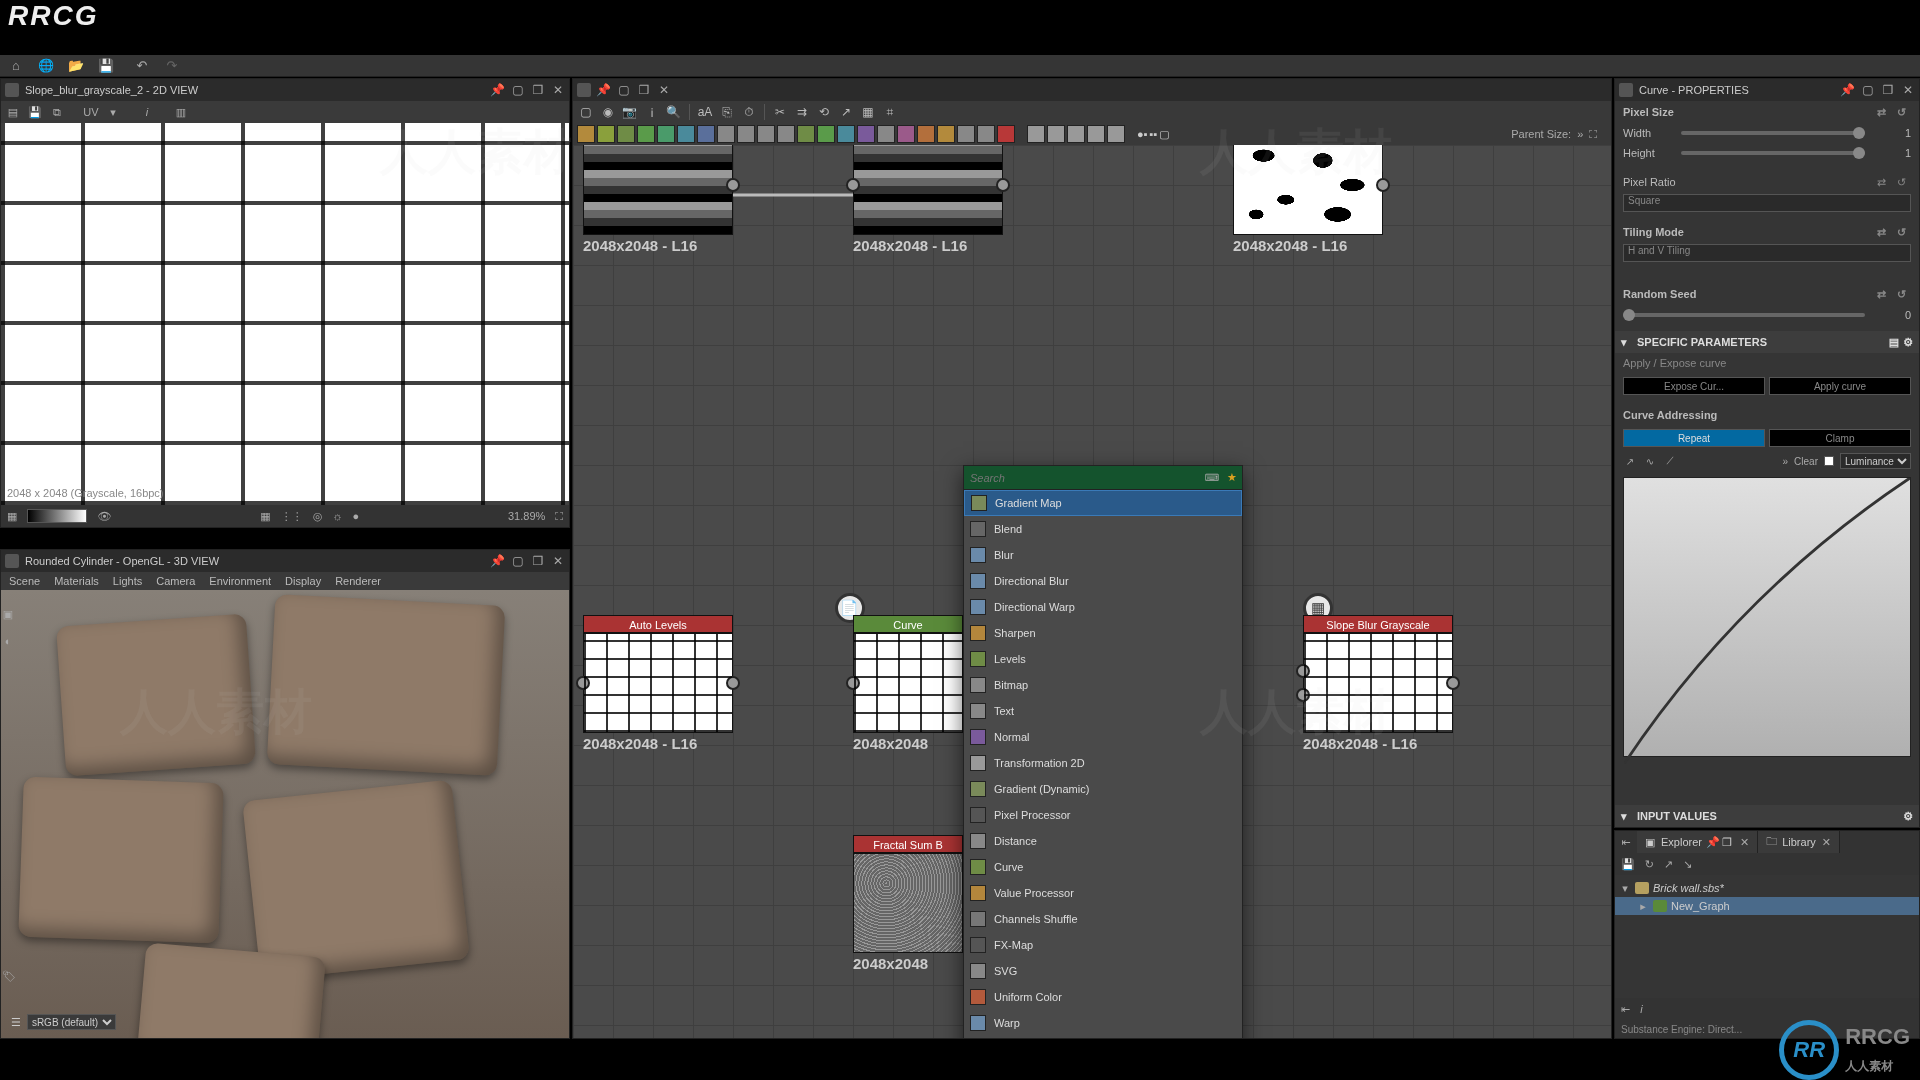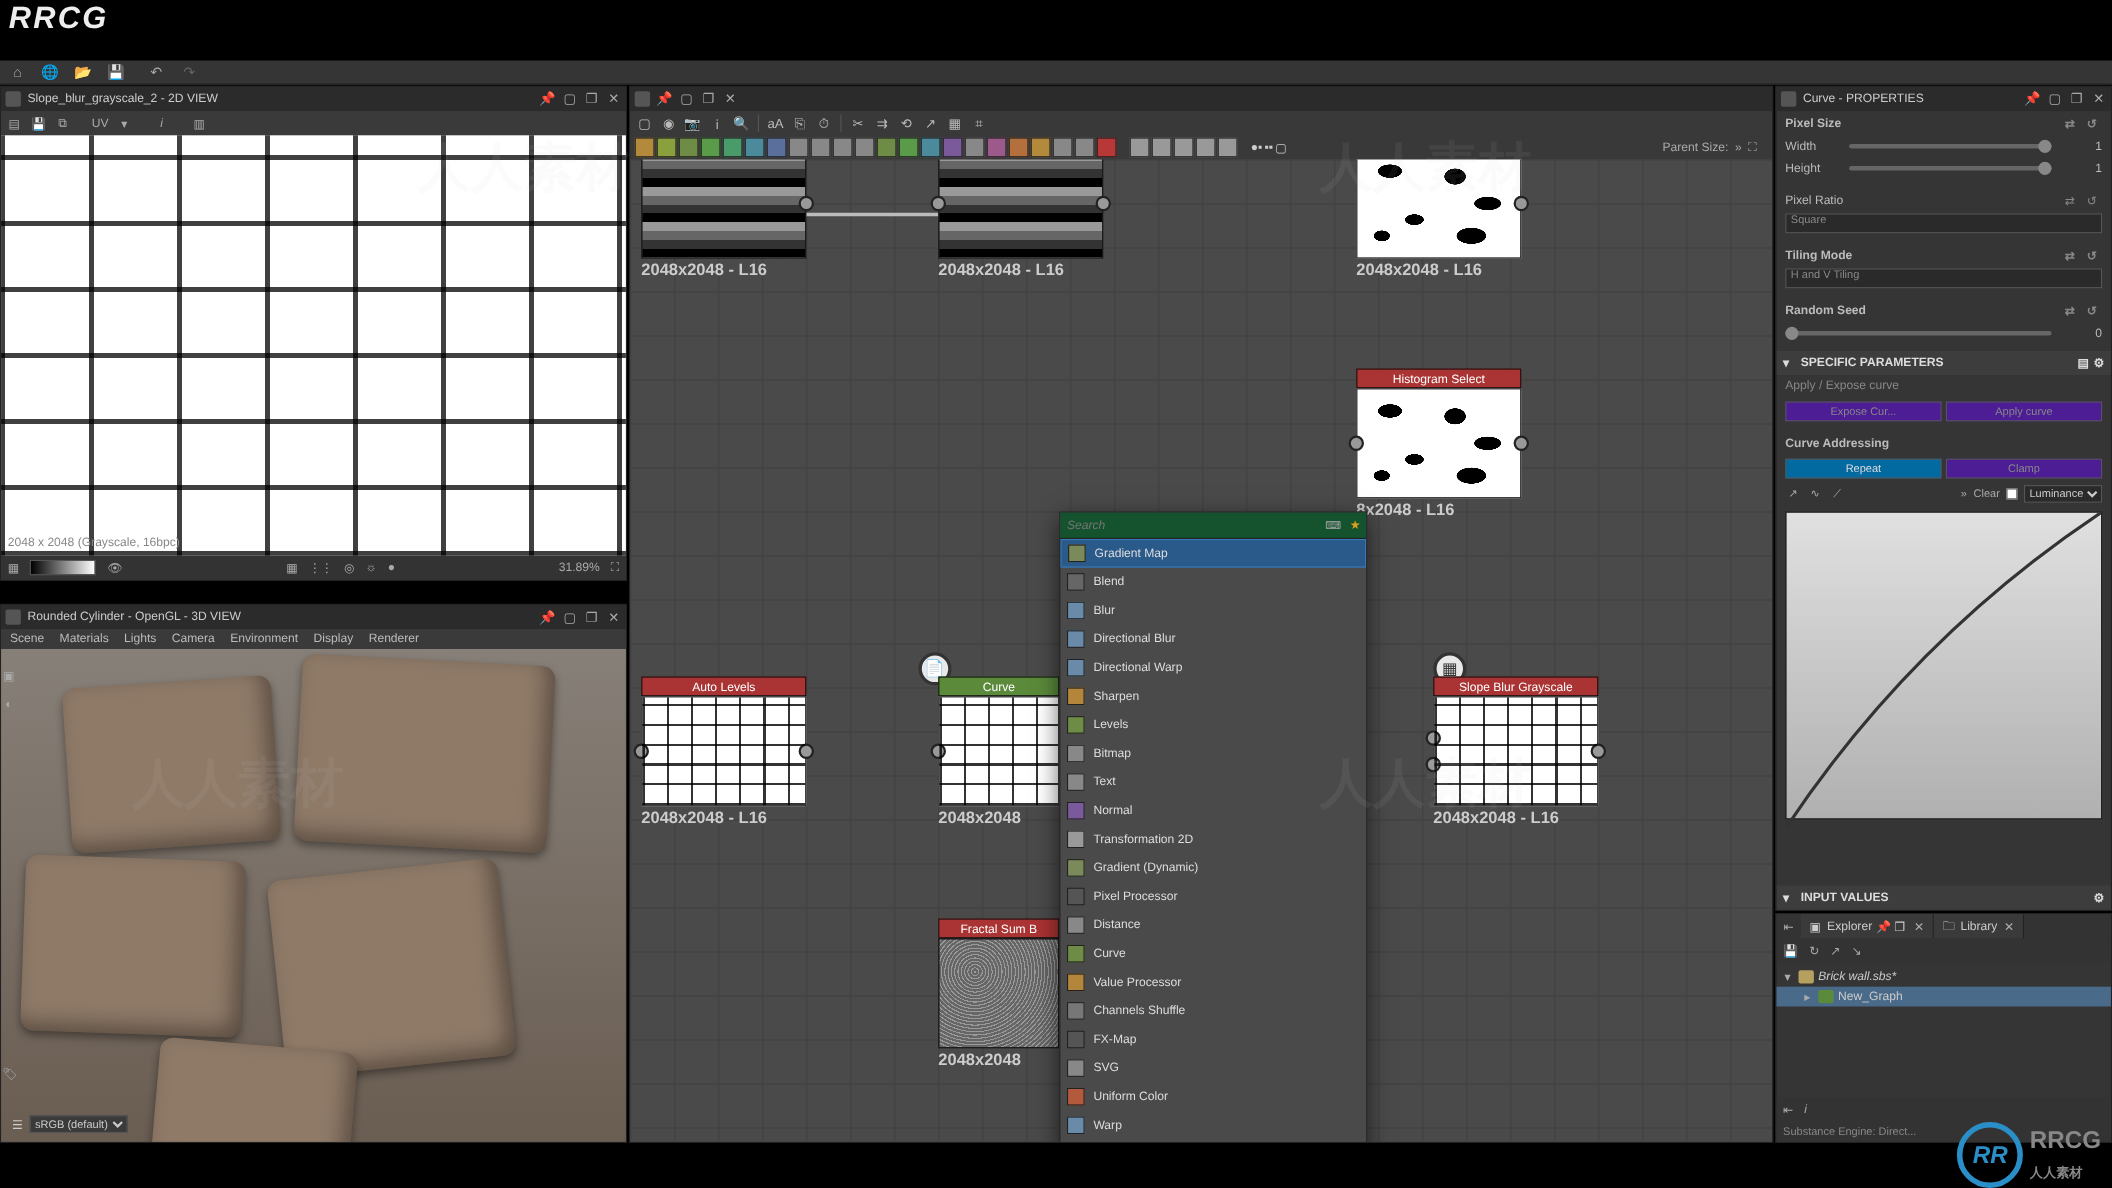--- a/index.html
+++ b/index.html
@@ -103,21 +103,21 @@
 .prop-section-header .chev{width:10px;}
 .prop-section-header .sico{margin-left:auto;display:flex;gap:4px;}
 .prop-row { display:flex; align-items:center; height:20px; padding:0 8px; gap:6px; font-size:11px; color:#bbb; }
 .prop-row .lbl { width:52px; }
 .prop-row .slider { flex:1; height:4px; background:#666; border-radius:2px; position:relative; }
 .prop-row .slider .handle { position:absolute; right:0; top:-4px; width:12px; height:12px; background:#888; border-radius:50%; }
 .prop-row .val { width:40px; text-align:right; }
 .prop-row .linkico{width:14px;color:#888;}
 .prop-select { background:#2a2a2a; color:#888; border:1px solid #555; height:18px; font-size:10px; flex:1; padding:0 4px; }
 .prop-buttons { display:flex; gap:4px; padding:4px 8px; }
-.prop-buttons .btn { flex:1; height:18px; background:#4c1d95; border:1px solid #555; color:#888; font-size:10px; display:flex; align-items:center; justify-content:center; }
+.prop-buttons .btn { flex:1; height:18px; background:#000000; border:1px solid #555; color:#888; font-size:10px; display:flex; align-items:center; justify-content:center; }
 .curve-editor { margin:6px 8px; height:280px; background:linear-gradient(180deg,#e0e0e0,#b0b0b0); border:1px solid #222; position:relative; }
 .curve-editor svg { position:absolute; inset:0; }
 .curve-toolbar { display:flex; align-items:center; gap:6px; padding:2px 8px; font-size:10px; color:#aaa; }
 .curve-toolbar .ctico{width:14px;display:inline-block;text-align:center;}
 .curve-toolbar select{background:#2a2a2a;color:#ccc;border:1px solid #555;height:16px;font-size:10px;}
 
 
 .tabs-row { height:22px; background:#333; display:flex; align-items:center; }
 .tab { height:22px; display:flex; align-items:center; gap:4px; padding:0 8px; background:#3a3a3a; border-right:1px solid #222; font-size:11px; color:#ccc; }
 .tab .tico{width:12px;} .tab .x{color:#aaa;margin-left:2px;}
@@ -311,28 +311,20 @@
           </div>
         <div class="nres">2048x2048 - L16</div>
       </div>
       <div class="gnode" style="top:-10px;left:660px">
         <div class="npreview blobs">
             <div class="port out" style="top:42px"></div>
           </div>
         <div class="nres">2048x2048 - L16</div>
       </div>
 
-      <div class="gnode" style="top:190px;left:660px">
-        <div class="nhdr red">Histogram Select</div>
-        <div class="npreview blobs">
-          <div class="port in" style="top:42px"></div>
-          <div class="port out" style="top:42px"></div>
-        </div>
-        <div class="nres">8x2048 - L16</div>
-      </div>
 
       <div class="gnode" style="top:470px;left:10px">
         <div class="nhdr red">Auto Levels</div>
         <div class="npreview brick">
           <div class="port in" style="top:42px"></div>
           <div class="port out" style="top:42px"></div>
         </div>
         <div class="nres">2048x2048 - L16</div>
       </div>
 
@@ -498,21 +490,21 @@
       <div class="prop-select">Square</div>
     </div>
     <div class="prop-row" style="height:22px;font-weight:bold;margin-top:8px">
       <span>Tiling Mode</span>
       <span style="margin-left:auto" class="linkico">⇄</span>
       <span class="linkico">↺</span>
     </div>
     <div class="prop-row">
       <div class="prop-select">H and V Tiling</div>
     </div>
-    <div class="prop-row" style="height:22px;font-weight:bold;margin-top:8px">
+    <div class="prop-row" style="height:22px;font-weight:bold;margin-top:20px">
       <span>Random Seed</span>
       <span style="margin-left:auto" class="linkico">⇄</span>
       <span class="linkico">↺</span>
     </div>
     <div class="prop-row">
       <div class="slider">
           <div class="handle" style="left:0;right:auto"></div>
         </div>
       <span class="val">0</span>
     </div>

